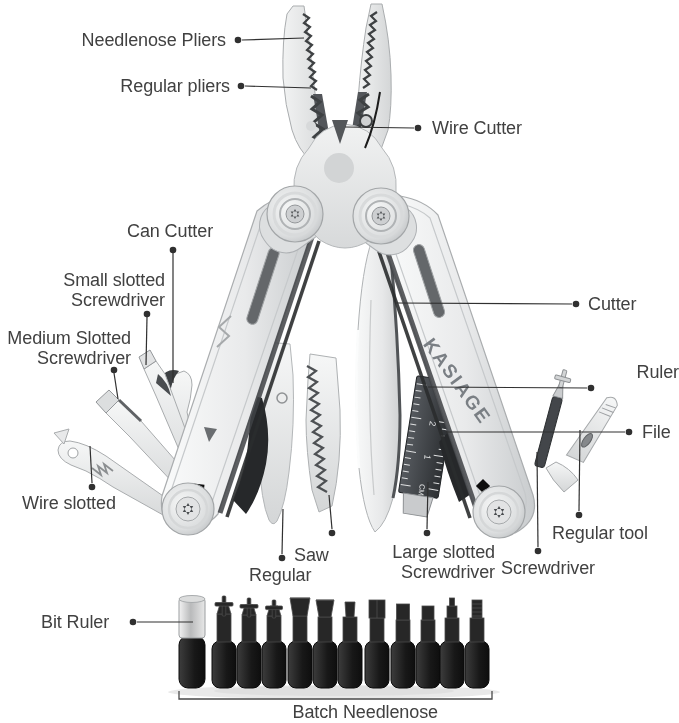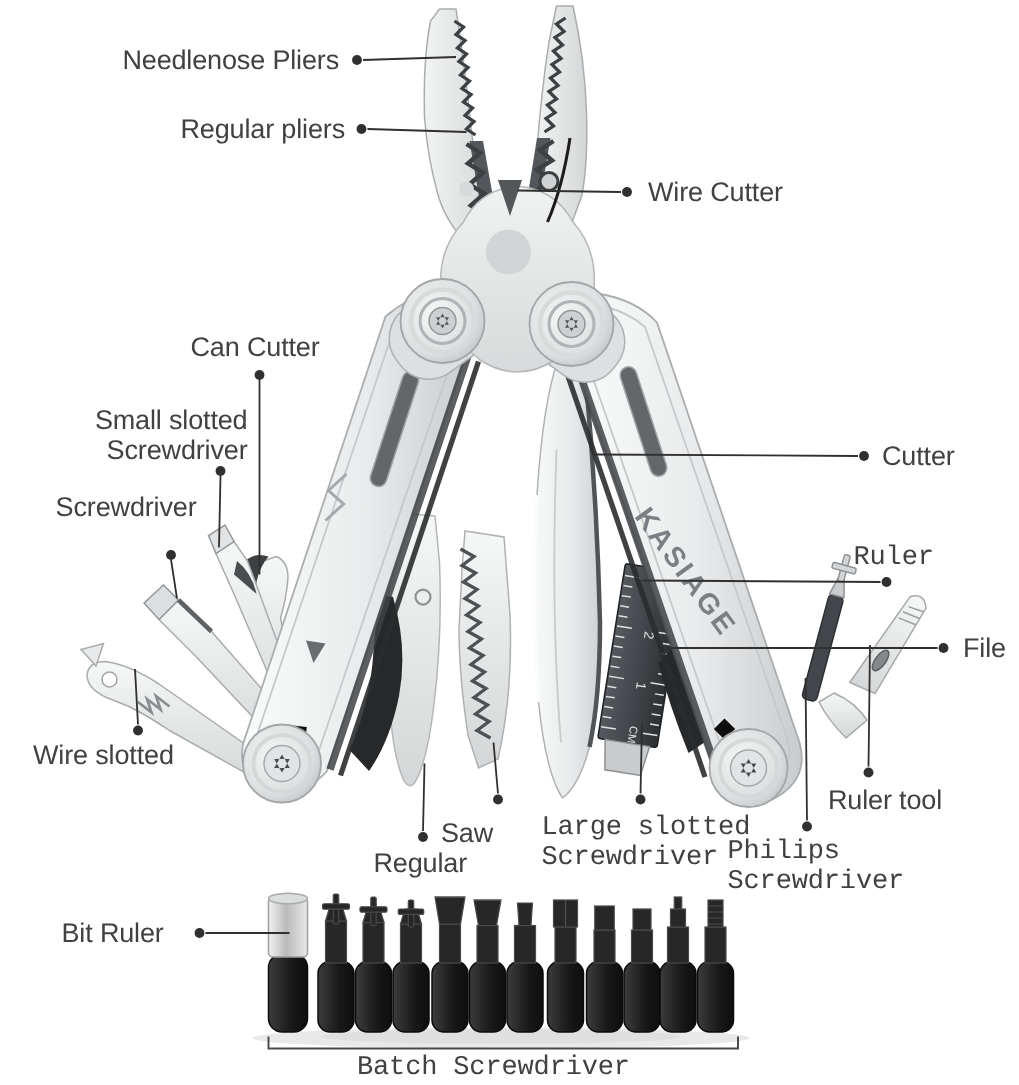--- a/index.html
+++ b/index.html
@@ -6,21 +6,21 @@
   #canvas{
     position:relative;width:679px;height:723px;background:#fff;overflow:hidden;
     font-family:"Liberation Sans",sans-serif;
   }
   #artwork{position:absolute;left:0;top:0;pointer-events:none;}
   .lbl{
     position:absolute;font-size:18px;line-height:20px;color:#414141;
     white-space:nowrap;letter-spacing:-0.1px;
   }
   .lbl.r{text-align:right;}
-  .lbl.c{text-align:left;font-family:Liberation Mono, monospace;}
+  .lbl.c{text-align:right;}
 </style>
 </head>
 <body>
 
 <div id="canvas">
 
   <svg id="artwork" width="679" height="723" viewBox="0 0 679 723">
     <defs>
       <linearGradient id="gMetalV" x1="0" y1="0" x2="1" y2="0">
         <stop offset="0" stop-color="#fafbfb"></stop>
@@ -318,35 +318,35 @@
 
   <div class="lbl r" style="left:26px;top:30px;width:200px">Needlenose Pliers</div>
   <div class="lbl r" style="left:30px;top:76px;width:200px">Regular pliers</div>
   <div class="lbl" style="left:432px;top:118px">Wire Cutter</div>
   <div class="lbl" style="left:127px;top:221px">Can Cutter</div>
   <div class="lbl r" style="left:0px;top:270px;width:165px">
     <div>Small slotted</div>
     <div>Screwdriver</div>
   </div>
   <div class="lbl r" style="left:0px;top:328px;width:131px">
+    <div>Medium Slotted</div>
     <div>Screwdriver</div>
   </div>
   <div class="lbl" style="left:22px;top:493px">Wire slotted</div>
   <div class="lbl" style="left:588px;top:294px">Cutter</div>
   <div class="lbl c" style="left:569px;top:362px;width:110px">
     <div>Ruler</div>
   </div>
   <div class="lbl" style="left:642px;top:422px">File</div>
-  <div class="lbl" style="left:552px;top:523px">Ruler tool</div>
+  <div class="lbl" style="left:552px;top:523px">Regular tool</div>
   <div class="lbl c" style="left:361px;top:542px;width:134px">
     <div>Large slotted</div>
     <div>Screwdriver</div>
   </div>
   <div class="lbl c" style="left:485px;top:558px;width:110px">
-    <div>Philips</div>
     <div>Screwdriver</div>
   </div>
   <div class="lbl" style="left:249px;top:565px">Regular</div>
   <div class="lbl" style="left:294px;top:545px">Saw</div>
   <div class="lbl" style="left:41px;top:612px">Bit Ruler</div>
-  <div class="lbl c" style="left:238px;top:702px;width:200px">Batch Screwdriver</div>
+  <div class="lbl c" style="left:238px;top:702px;width:200px">Batch Needlenose</div>
 
 </div>
 
 </body></html>

